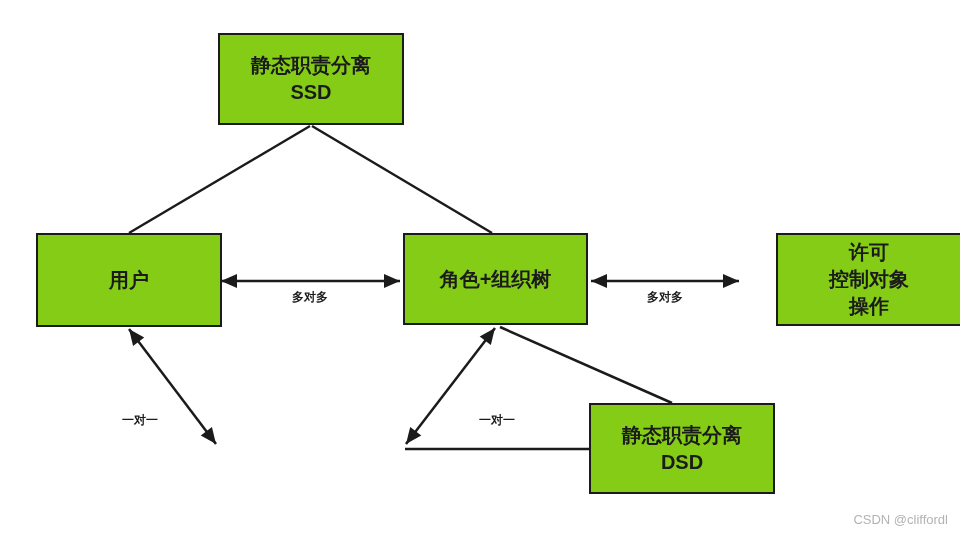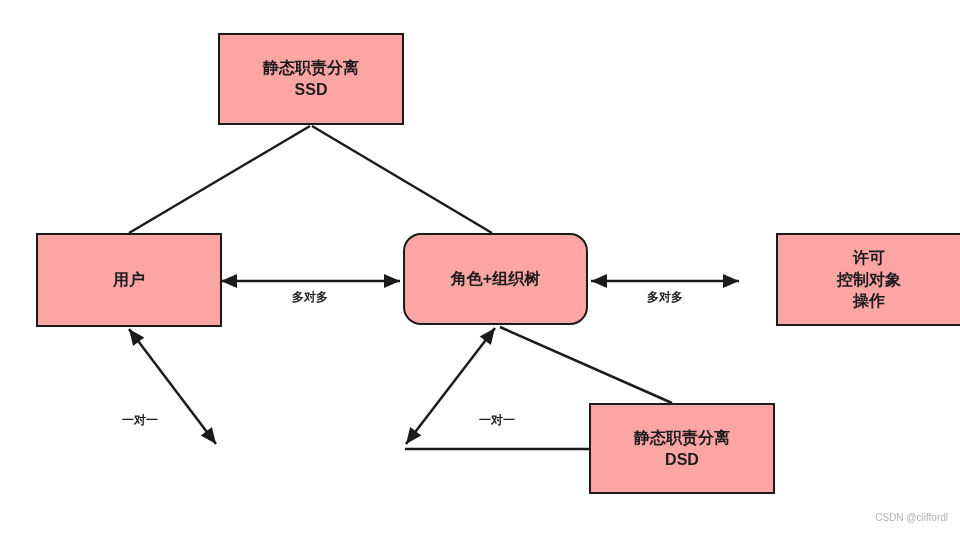--- a/index.html
+++ b/index.html
@@ -18,47 +18,47 @@
   .edges {
     position: absolute;
     left: 0; top: 0;
     width: 960px; height: 540px;
     z-index: 1;
   }
   .node {
     position: absolute;
     box-sizing: border-box;
     border: 2.5px solid #1b1b1b;
-    background: #fca5a5;
+    background: #84cc16;
     display: flex;
     align-items: center;
     justify-content: center;
     text-align: center;
     white-space: pre-line;
-    font-size: 16px;
+    font-size: 20px;
     font-weight: 600;
     line-height: 1.35;
     color: #1b1b1b;
     z-index: 2;
   }
   .edge-label {
     position: absolute;
     transform: translate(-50%, -50%);
     font-size: 12px;
     font-weight: 600;
     color: #1b1b1b;
     white-space: nowrap;
     z-index: 3;
     margin-top: 16px;
   }
   .watermark {
     position: absolute;
     right: 12px;
     top: 512px;
-    font-size: 10px;
+    font-size: 13px;
     color: #b3b3b3;
     z-index: 3;
   }
 </style>
 </head>
 <body>
 
 <div class="stage">
 
   <svg class="edges" viewBox="0 0 960 540" xmlns="http://www.w3.org/2000/svg">
@@ -79,21 +79,21 @@
 
     <line x1="500" y1="327" x2="672" y2="403" stroke="#1b1b1b" stroke-width="2.5"></line>
     <line x1="405" y1="449" x2="590" y2="449" stroke="#1b1b1b" stroke-width="2.5"></line>
   </svg>
 
   <div class="node" style="left:218px; top:33px;  width:186px; height:92px;">静态职责分离
 SSD</div>
 
   <div class="node" style="left:36px;  top:233px; width:186px; height:94px;">用户</div>
 
-  <div class="node" style="left:403px; top:233px; width:185px; height:92px;border-radius:18px;">角色+组织树</div>
+  <div class="node" style="left:403px; top:233px; width:185px; height:92px;">角色+组织树</div>
 
   <div class="node" style="left:742px; top:233px; width:186px; height:93px;margin-left:34px;">许可
 控制对象
 操作</div>
 
 
   <div class="node" style="left:589px; top:403px; width:186px; height:91px;">静态职责分离
 DSD</div>
 
   <div class="edge-label" style="left:310px; top:281px;">多对多</div>

